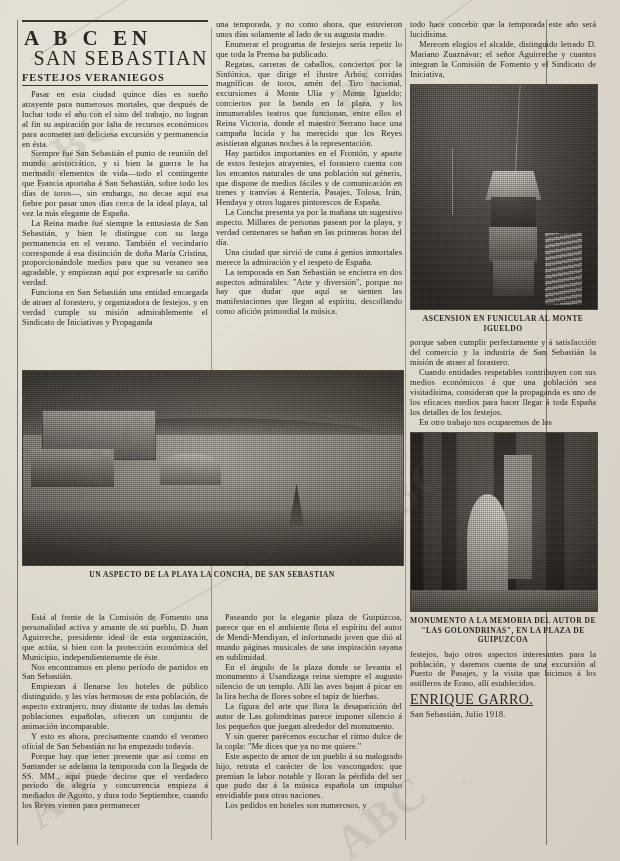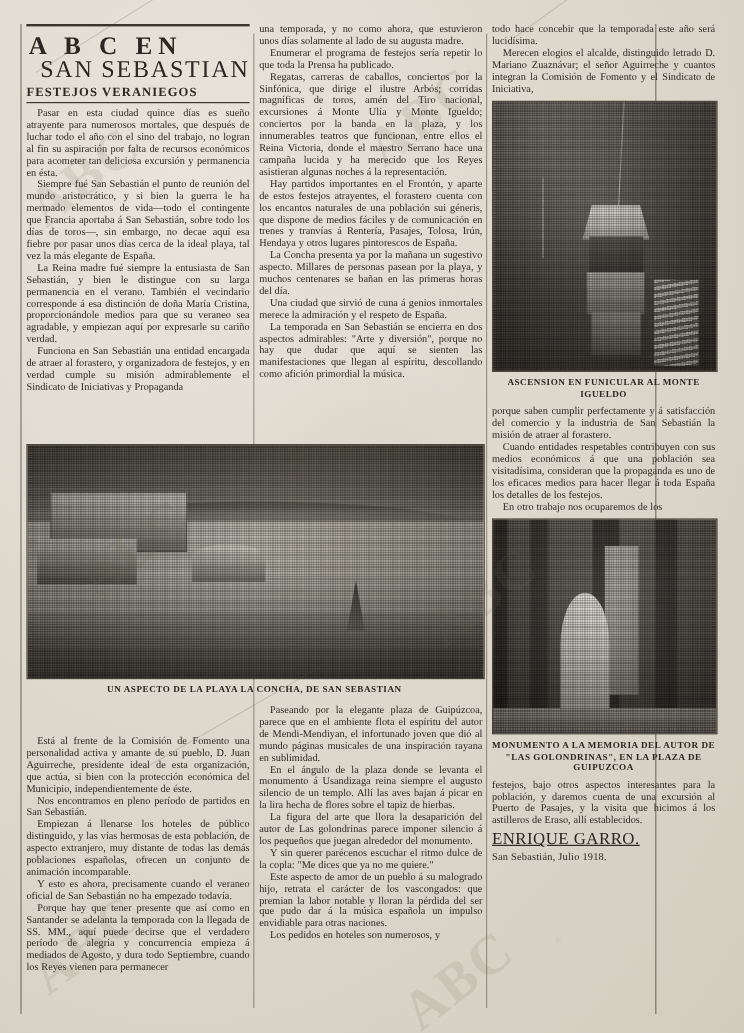--- a/index.html
+++ b/index.html
@@ -272,21 +272,21 @@
         <p class="body">Siempre fué San Sebastián el punto de reunión del mundo aristocrático, y si bien la guerra le ha mermado elementos de vida—todo el contingente que Francia aportaba á San Sebastián, sobre todo los días de toros—, sin embargo, no decae aquí esa fiebre por pasar unos días cerca de la ideal playa, tal vez la más elegante de España.</p>
         <p class="body">La Reina madre fué siempre la entusiasta de San Sebastián, y bien le distingue con su larga permanencia en el verano. También el vecindario corresponde á esa distinción de doña María Cristina, proporcionándole medios para que su veraneo sea agradable, y empiezan aquí por expresarle su cariño verdad.</p>
         <p class="body">Funciona en San Sebastián una entidad encargada de atraer al forastero, y organizadora de festejos, y en verdad cumple su misión admirablemente el Sindicato de Iniciativas y Propaganda</p>
       </div>
 
       <div class="col col2">
         <p class="body cont">una temporada, y no como ahora, que estuvieron unos días solamente al lado de su augusta madre.</p>
         <p class="body">Enumerar el programa de festejos sería repetir lo que toda la Prensa ha publicado.</p>
         <p class="body">Regatas, carreras de caballos, conciertos por la Sinfónica, que dirige el ilustre Arbós; corridas magníficas de toros, amén del Tiro nacional, excursiones á Monte Ulía y Monte Igueldo; conciertos por la banda en la plaza, y los innumerables teatros que funcionan, entre ellos el Reina Victoria, donde el maestro Serrano hace una campaña lucida y ha merecido que los Reyes asistieran algunas noches á la representación.</p>
         <p class="body">Hay partidos importantes en el Frontón, y aparte de estos festejos atrayentes, el forastero cuenta con los encantos naturales de una población sui géneris, que dispone de medios fáciles y de comunicación en trenes y tranvías á Rentería, Pasajes, Tolosa, Irún, Hendaya y otros lugares pintorescos de España.</p>
-        <p class="body">La Concha presenta ya por la mañana un sugestivo aspecto. Millares de personas pasean por la playa, y muchos centenares se bañan en las primeras horas del día.</p>
+        <p class="body">La Concha presenta ya por la mañana un sugestivo aspecto. Millares de personas pasean por la playa, y verdad centenares se bañan en las primeras horas del día.</p>
         <p class="body">Una ciudad que sirvió de cuna á genios inmortales merece la admiración y el respeto de España.</p>
         <p class="body">La temporada en San Sebastián se encierra en dos aspectos admirables: "Arte y diversión", porque no hay que dudar que aquí se sienten las manifestaciones que llegan al espíritu, descollando como afición primordial la música.</p>
       </div>
 
       <div class="col col3">
         <p class="body cont">todo hace concebir que la temporada este año será lucidísima.</p>
         <p class="body">Merecen elogios el alcalde, distinguido letrado D. Mariano Zuaznávar; el señor Aguirreche y cuantos integran la Comisión de Fomento y el Sindicato de Iniciativa,</p>
 
         <div class="photo ph-funi" style="margin-top:5px;">
           <div class="f-hill"></div>
@@ -340,21 +340,21 @@
     </div>
 
     <div class="col" style="left:5px; top:593px;">
       <p class="body">Está al frente de la Comisión de Fomento una personalidad activa y amante de su pueblo, D. Juan Aguirreche, presidente ideal de esta organización, que actúa, si bien con la protección económica del Municipio, independientemente de éste.</p>
       <p class="body">Nos encontramos en pleno período de partidos en San Sebastián.</p>
       <p class="body">Empiezan á llenarse los hoteles de público distinguido, y las vías hermosas de esta población, de aspecto extranjero, muy distante de todas las demás poblaciones españolas, ofrecen un conjunto de animación incomparable.</p>
       <p class="body">Y esto es ahora, precisamente cuando el veraneo oficial de San Sebastián no ha empezado todavía.</p>
       <p class="body">Porque hay que tener presente que así como en Santander se adelanta la temporada con la llegada de SS. MM., aquí puede decirse que el verdadero período de alegría y concurrencia empieza á mediados de Agosto, y dura todo Septiembre, cuando los Reyes vienen para permanecer</p>
     </div>
 
-    <div class="col" style="left:199px; top:567px;">
+    <div class="col" style="left:199px; top:593px;">
       <p class="body">Paseando por la elegante plaza de Guipúzcoa, parece que en el ambiente flota el espíritu del autor de Mendi-Mendiyan, el infortunado joven que dió al mundo páginas musicales de una inspiración rayana en sublimidad.</p>
       <p class="body">En el ángulo de la plaza donde se levanta el monumento á Usandizaga reina siempre el augusto silencio de un templo. Allí las aves bajan á picar en la lira hecha de flores sobre el tapiz de hierbas.</p>
       <p class="body">La figura del arte que llora la desaparición del autor de Las golondrinas parece imponer silencio á los pequeños que juegan alrededor del monumento.</p>
       <p class="body">Y sin querer parécenos escuchar el ritmo dulce de la copla: "Me dices que ya no me quiere."</p>
       <p class="body">Este aspecto de amor de un pueblo á su malogrado hijo, retrata el carácter de los vascongados: que premian la labor notable y lloran la pérdida del ser que pudo dar á la música española un impulso envidiable para otras naciones.</p>
       <p class="body">Los pedidos en hoteles son numerosos, y</p>
     </div>
   </div>
 
   <div class="wm wm1">ABC</div>

